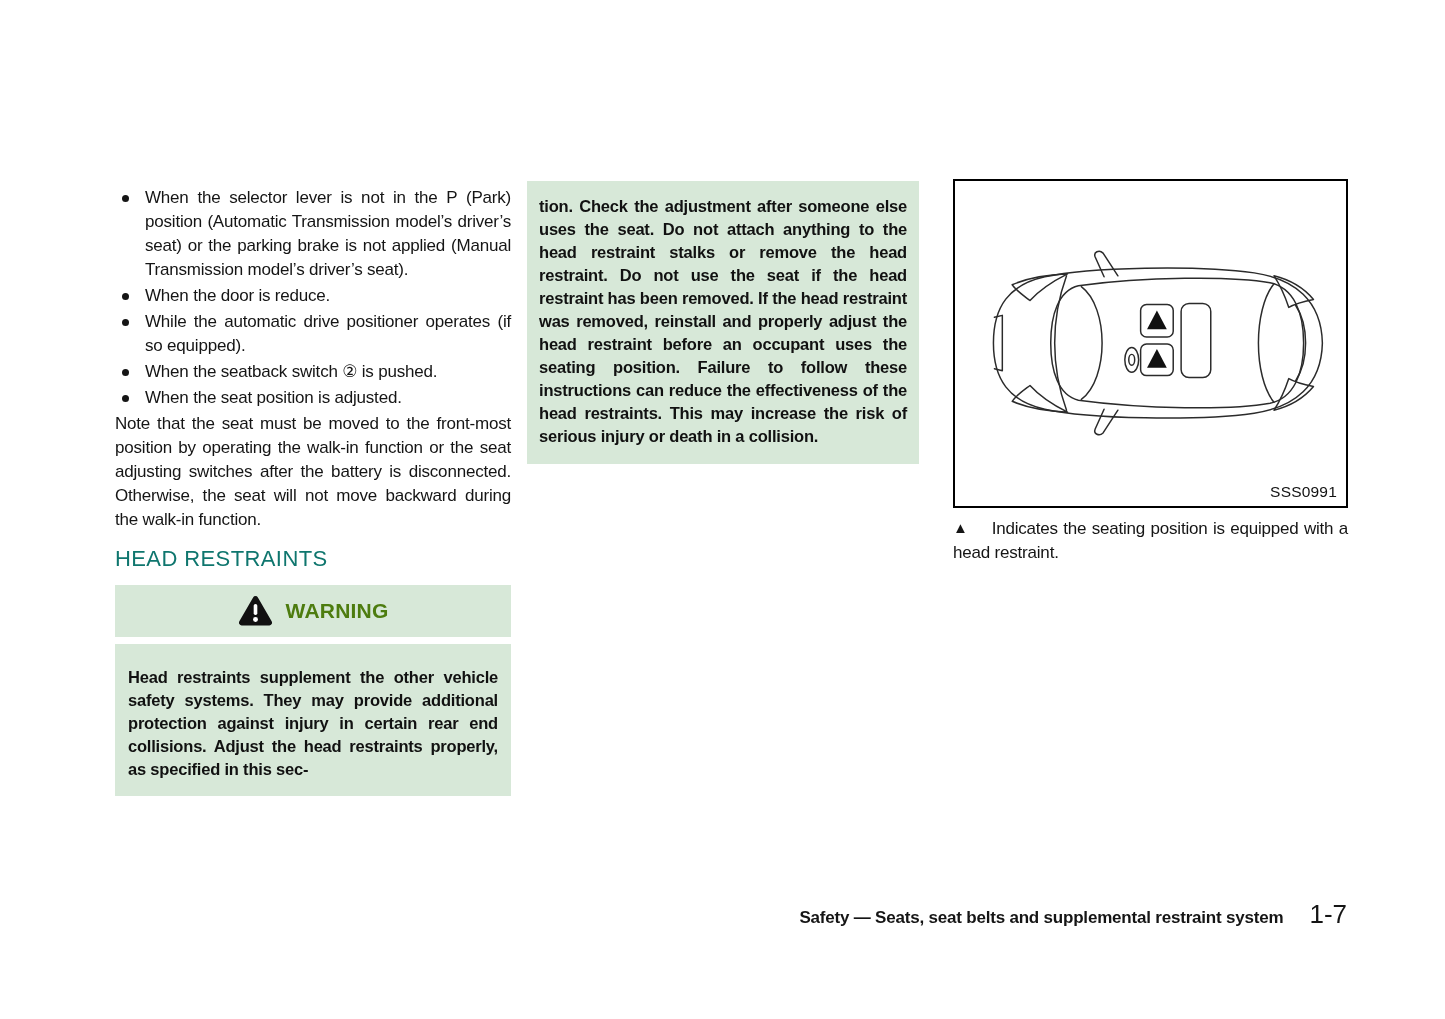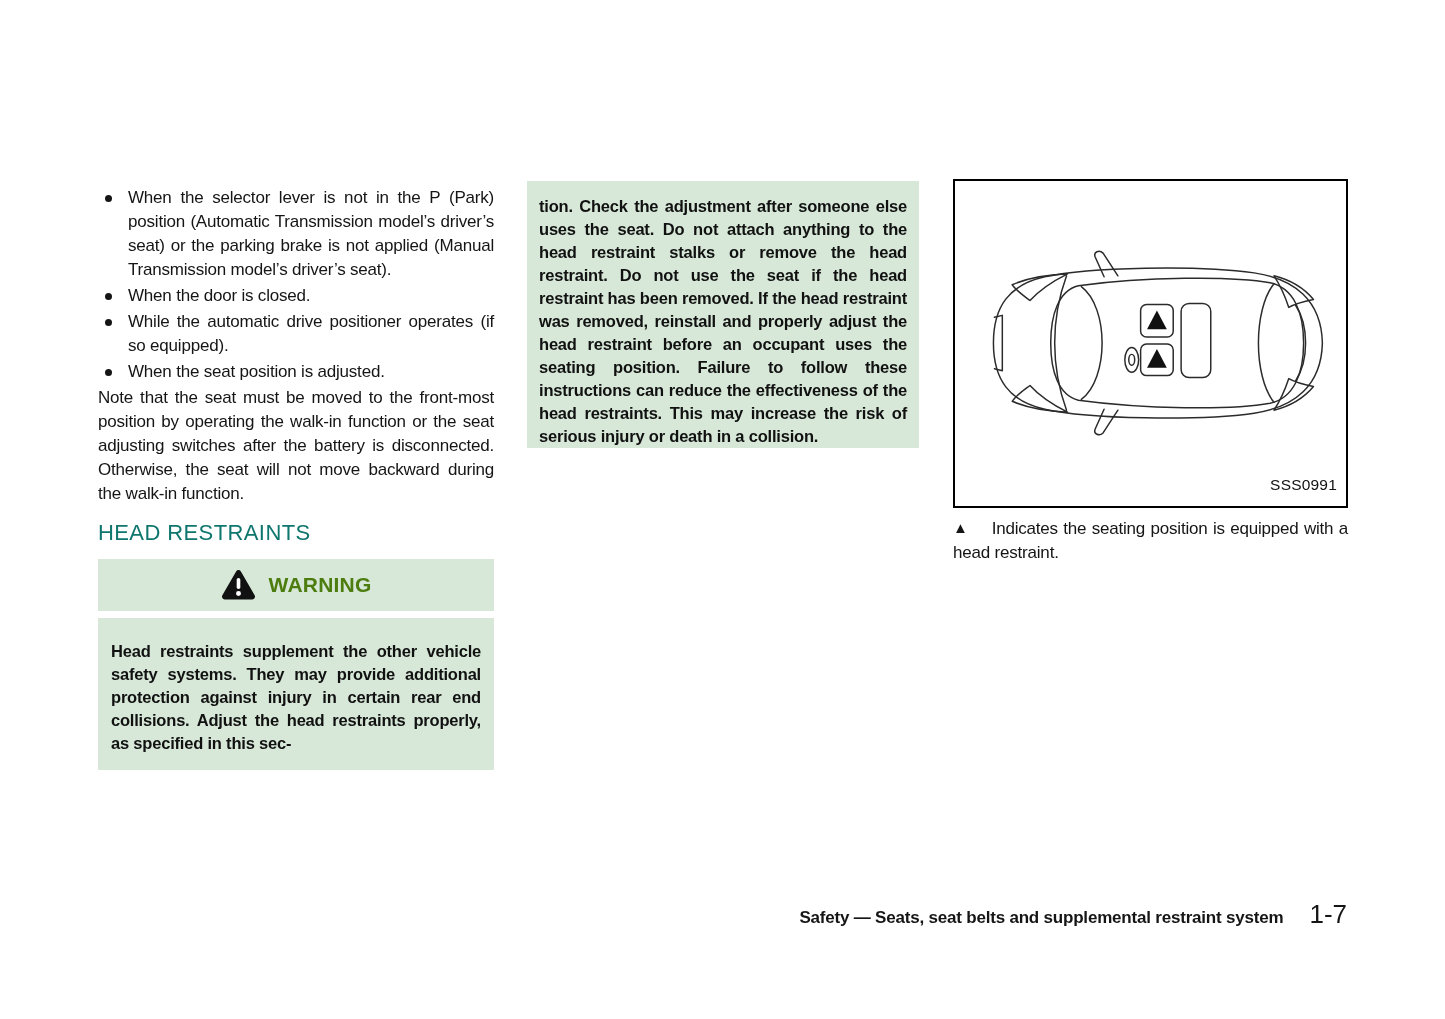--- a/index.html
+++ b/index.html
@@ -9,21 +9,21 @@
     color: #151515;
   }
   .page {
     position: relative;
     width: 1445px;
     height: 1019px;
     background: #ffffff;
     overflow: hidden;
   }
   .col { position: absolute; }
-  .col-left  { left: 98px;  top: 186px; width: 396px; }
+  .col-left  { left: 115px;  top: 186px; width: 396px; }
   .col-mid   { left: 527px; top: 181px; width: 392px; }
   .col-right { left: 953px; top: 179px; width: 395px; }
 
   .body-text {
     font-size: 17px;
     line-height: 24px;
     letter-spacing: -0.2px;
     text-align: justify;
   }
   ul.bullets { list-style: none; }
@@ -71,34 +71,34 @@
   .warning-body, .mid-box {
     background: var(--green);
     padding: 22px 13px 15px 13px;
     font-size: 16.5px;
     font-weight: 700;
     line-height: 23px;
     letter-spacing: -0.2px;
     text-align: justify;
     color: #111;
   }
-  .mid-box { padding: 14px 12px 0 12px; }
+  .mid-box { padding: 14px 12px 16px 12px; }
 
   .figure-box {
     position: relative;
     width: 395px;
     height: 329px;
     border: 2px solid #000;
     background: #fff;
   }
   .figure-box svg { display: block; width: 100%; height: 100%; }
   .figure-code {
     position: absolute;
     right: 9px;
-    bottom: 12px;
+    bottom: 5px;
     font-size: 15.5px;
     letter-spacing: 0.2px;
     color: #111;
     background: #fff;
     padding-left: 4px;
   }
   .fig-desc { margin-top: 15px; }
   .legend-para { margin-top: 9px; }
   .legend-symbol {
     display: inline-block;
@@ -122,22 +122,23 @@
   .warn-icon { width: 35px; height: 32px; }
 </style>
 </head>
 <body>
 
 <div class="page">
 
   <div class="col col-left body-text">
     <ul class="bullets">
       <li>When the selector lever is not in the P (Park) position (Automatic Transmission model’s driver’s seat) or the parking brake is not applied (Manual Transmission model’s driver’s seat).</li>
-      <li>When the door is closed.</li>
+      <li>When the door is reduce.</li>
       <li>While the automatic drive positioner operates (if so equipped).</li>
+      <li>When the seatback switch ② is pushed.</li>
       <li>When the seat position is adjusted.</li>
     </ul>
     <p class="note-para">Note that the seat must be moved to the front-most position by operating the walk-in function or the seat adjusting switches after the battery is disconnected. Otherwise, the seat will not move backward during the walk-in function.</p>
 
     <h2 class="section-heading">HEAD RESTRAINTS</h2>
 
     <div class="warning-block">
       <div class="warning-head">
         <svg class="warn-icon" viewBox="0 0 24 22" aria-hidden="true">
           <path d="M10.35 1.7 L0.9 18.1 A1.85 1.85 0 0 0 2.5 20.9 H21.5 A1.85 1.85 0 0 0 23.1 18.1 L13.65 1.7 A1.9 1.9 0 0 0 10.35 1.7 Z" fill="#111"></path>

